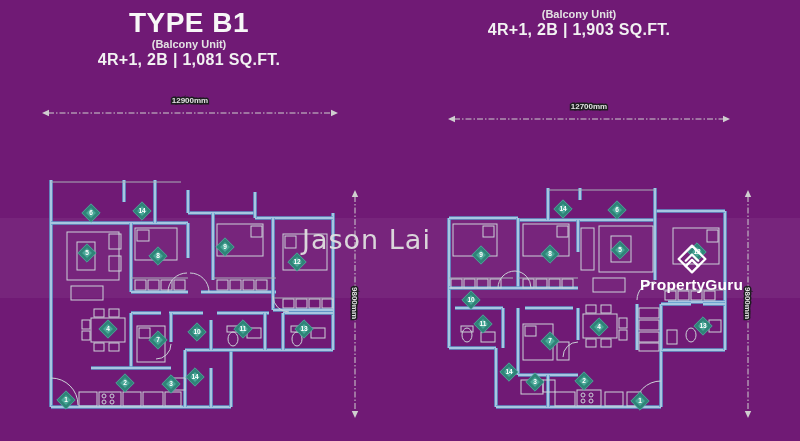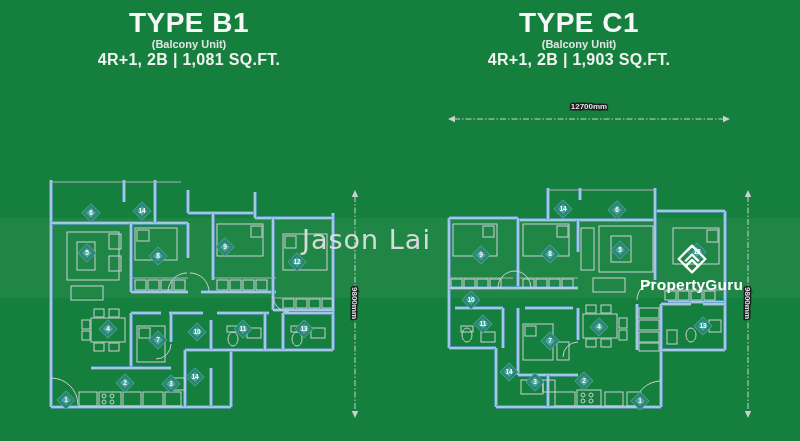--- a/index.html
+++ b/index.html
@@ -1,16 +1,16 @@
 <!DOCTYPE html>
 <html><head>
 <meta charset="utf-8">
 <style>
   html,body{margin:0;padding:0;background:#131314;}
-  .stage{position:relative;width:800px;height:441px;background:#15803d;overflow:hidden;
+  .stage{position:relative;width:800px;height:441px;background:#701a75;overflow:hidden;
          font-family:"Liberation Sans","DejaVu Sans",sans-serif;color:#f2f2f2;}
   .band{position:absolute;left:0;top:218px;width:800px;height:80px;background:rgba(255,255,255,0.05);}
   .unit-header{position:absolute;width:312px;text-align:center;top:8px;}
   .unit-title{margin:0;font-size:28px;line-height:30px;font-weight:700;letter-spacing:.5px;color:#f7f7f7;}
   .unit-sub{font-size:11px;font-weight:700;color:#e3e3e3;margin-top:0;}
   .unit-spec{font-size:16px;font-weight:700;color:#f2f2f2;margin-top:1px;letter-spacing:.3px;}
   .abs{position:absolute;}
   svg{display:block;}
   .dim-line{stroke:#cfcfcf;stroke-width:1;fill:none;stroke-dasharray:6 2 1.5 2;}
   .dim-arrow{fill:#cfcfcf;}
@@ -35,25 +35,32 @@
 
   <div class="band"></div>
 
   <div class="unit-header" style="left:33px;">
     <h1 class="unit-title">TYPE B1</h1>
     <div class="unit-sub">(Balcony Unit)</div>
     <div class="unit-spec">4R+1, 2B | 1,081 SQ.FT.</div>
   </div>
 
   <div class="unit-header" style="left:423px;">
-    <h1 class="unit-title">TYPE C1</h1>
     <div class="unit-sub">(Balcony Unit)</div>
     <div class="unit-spec">4R+1, 2B | 1,903 SQ.FT.</div>
   </div>
 
+  <div class="abs" style="left:40px;top:94px;">
+    <svg width="300" height="26">
+      <text class="dim-label" x="150" y="9" text-anchor="middle">12900mm</text>
+      <line class="dim-line" x1="8" y1="19" x2="292" y2="19"></line>
+      <polygon class="dim-arrow" points="2,19 9,15.8 9,22.2"></polygon>
+      <polygon class="dim-arrow" points="298,19 291,15.8 291,22.2"></polygon>
+    </svg>
+  </div>
 
   <div class="abs" style="left:446px;top:100px;">
     <svg width="286" height="26">
       <text class="dim-label" x="143" y="9" text-anchor="middle">12700mm</text>
       <line class="dim-line" x1="8" y1="19" x2="278" y2="19"></line>
       <polygon class="dim-arrow" points="2,19 9,15.8 9,22.2"></polygon>
       <polygon class="dim-arrow" points="284,19 277,15.8 277,22.2"></polygon>
     </svg>
   </div>
 

